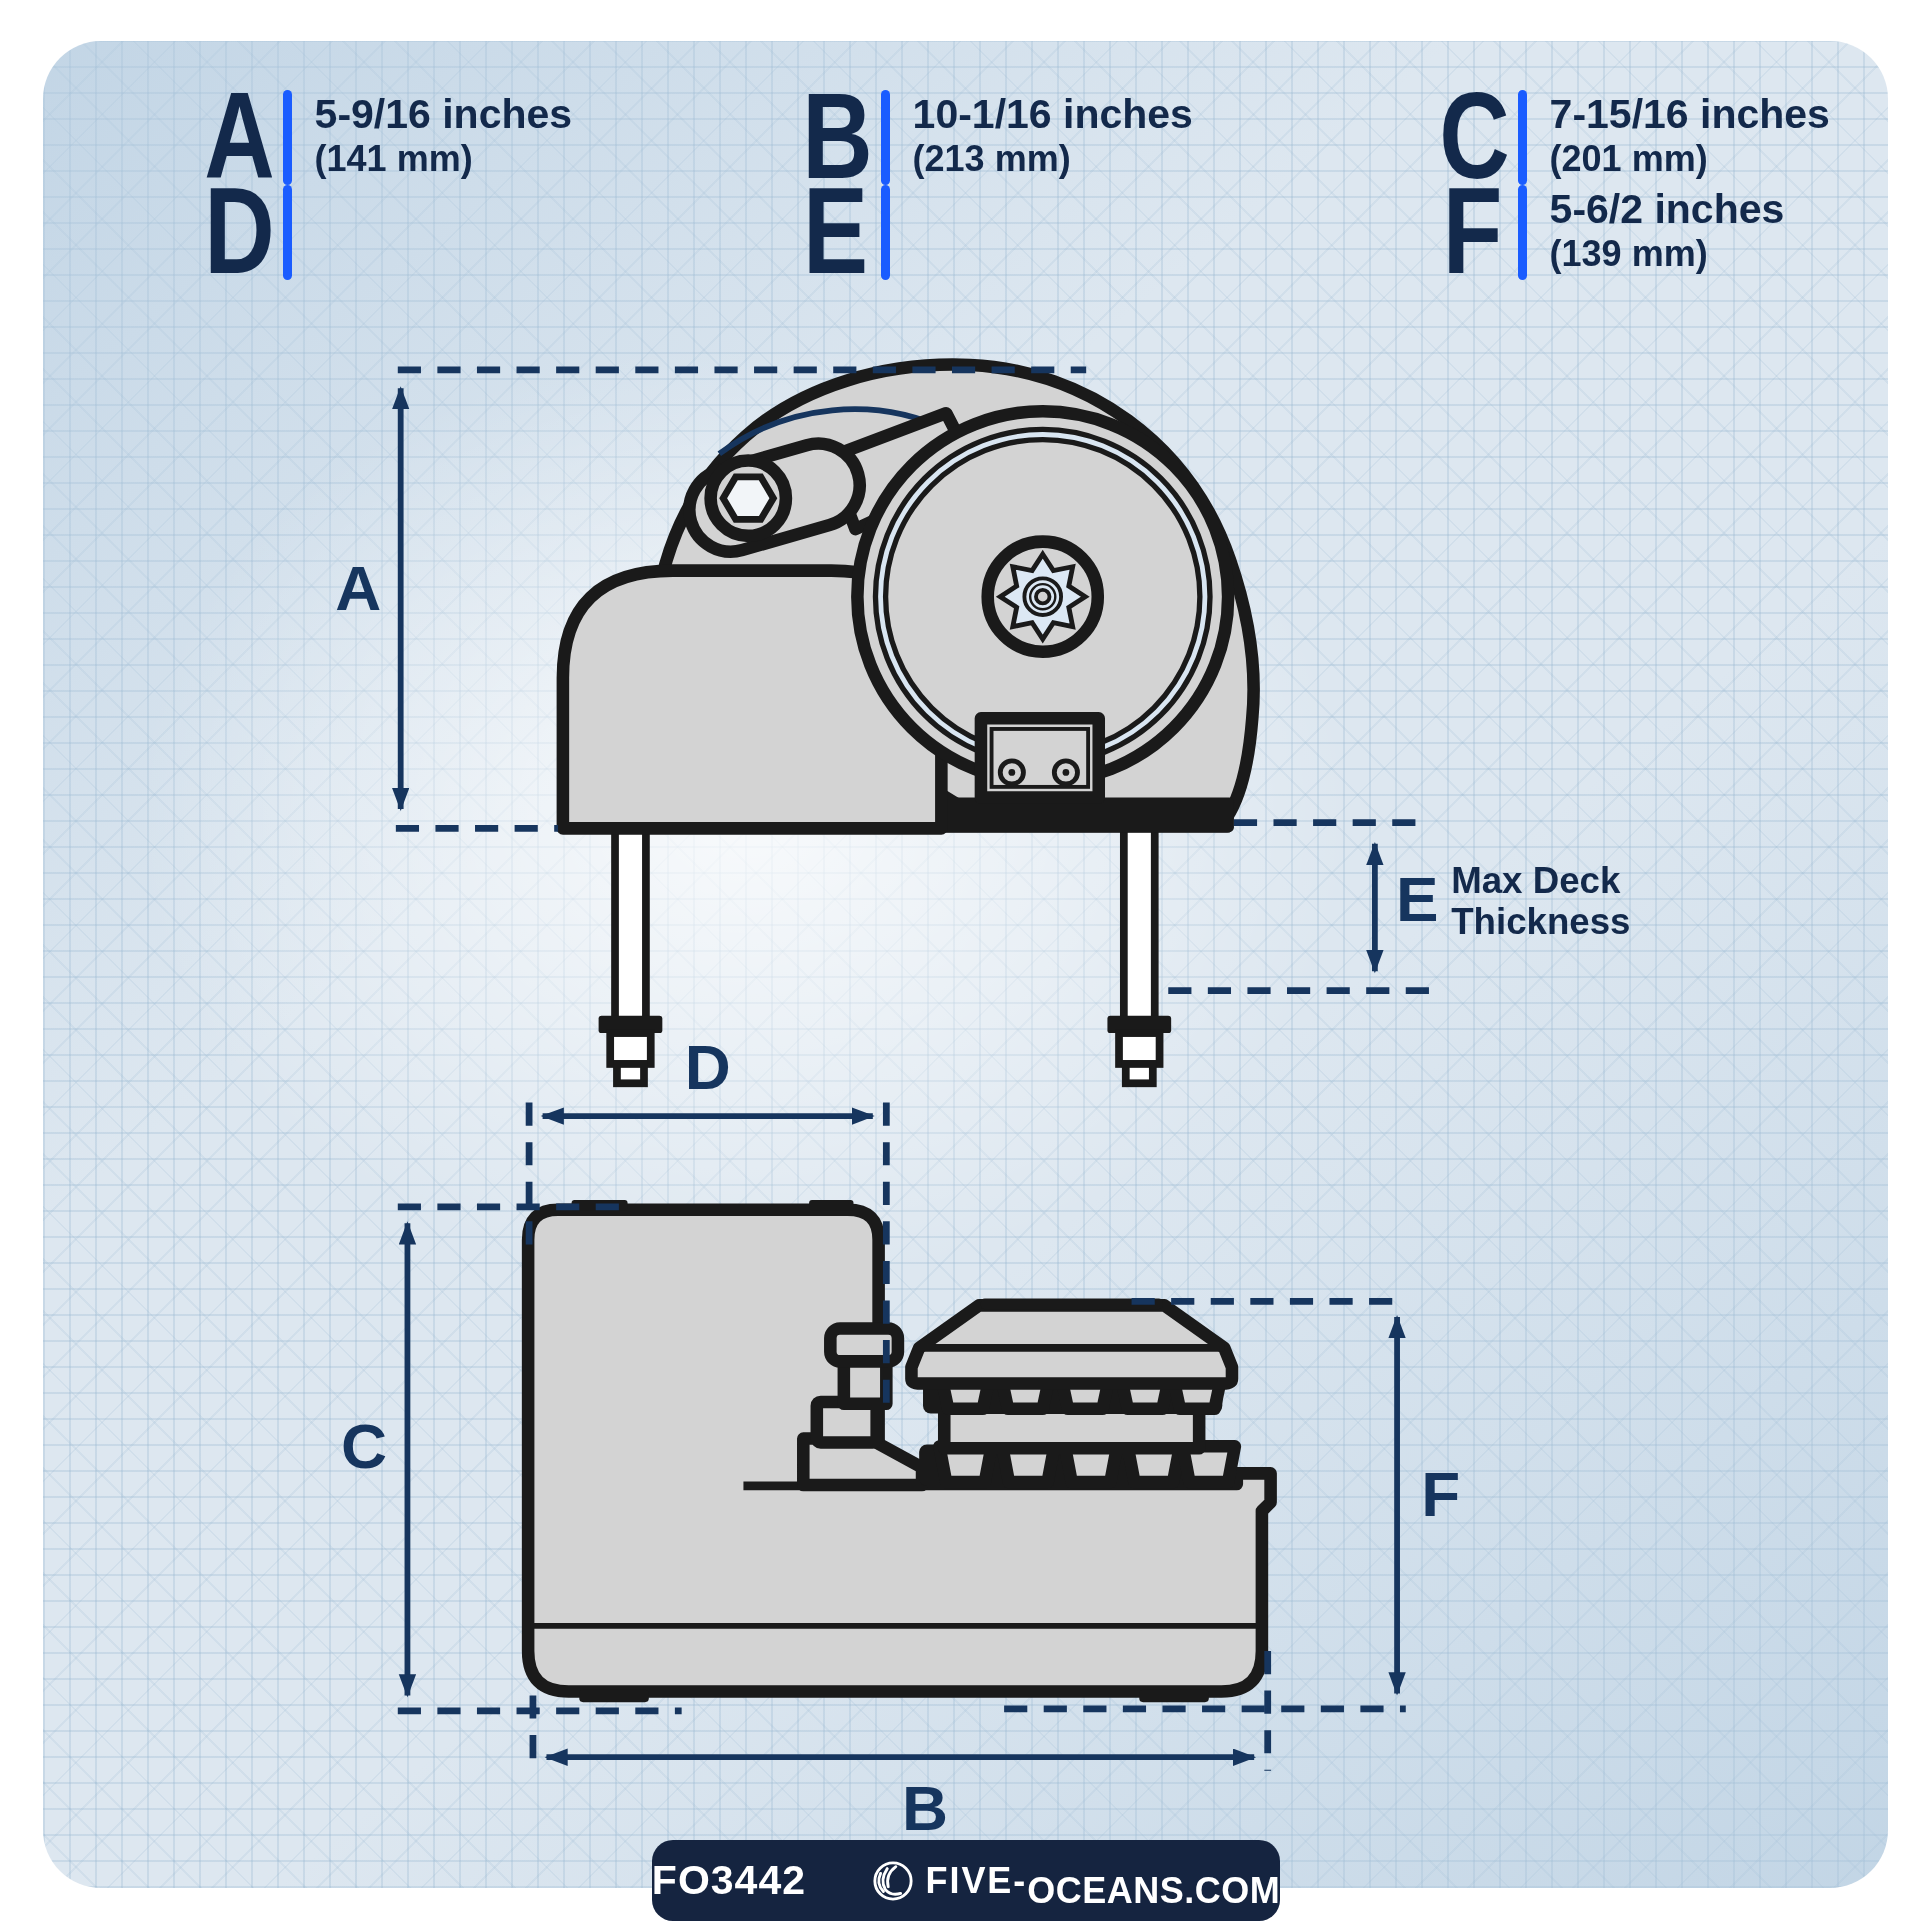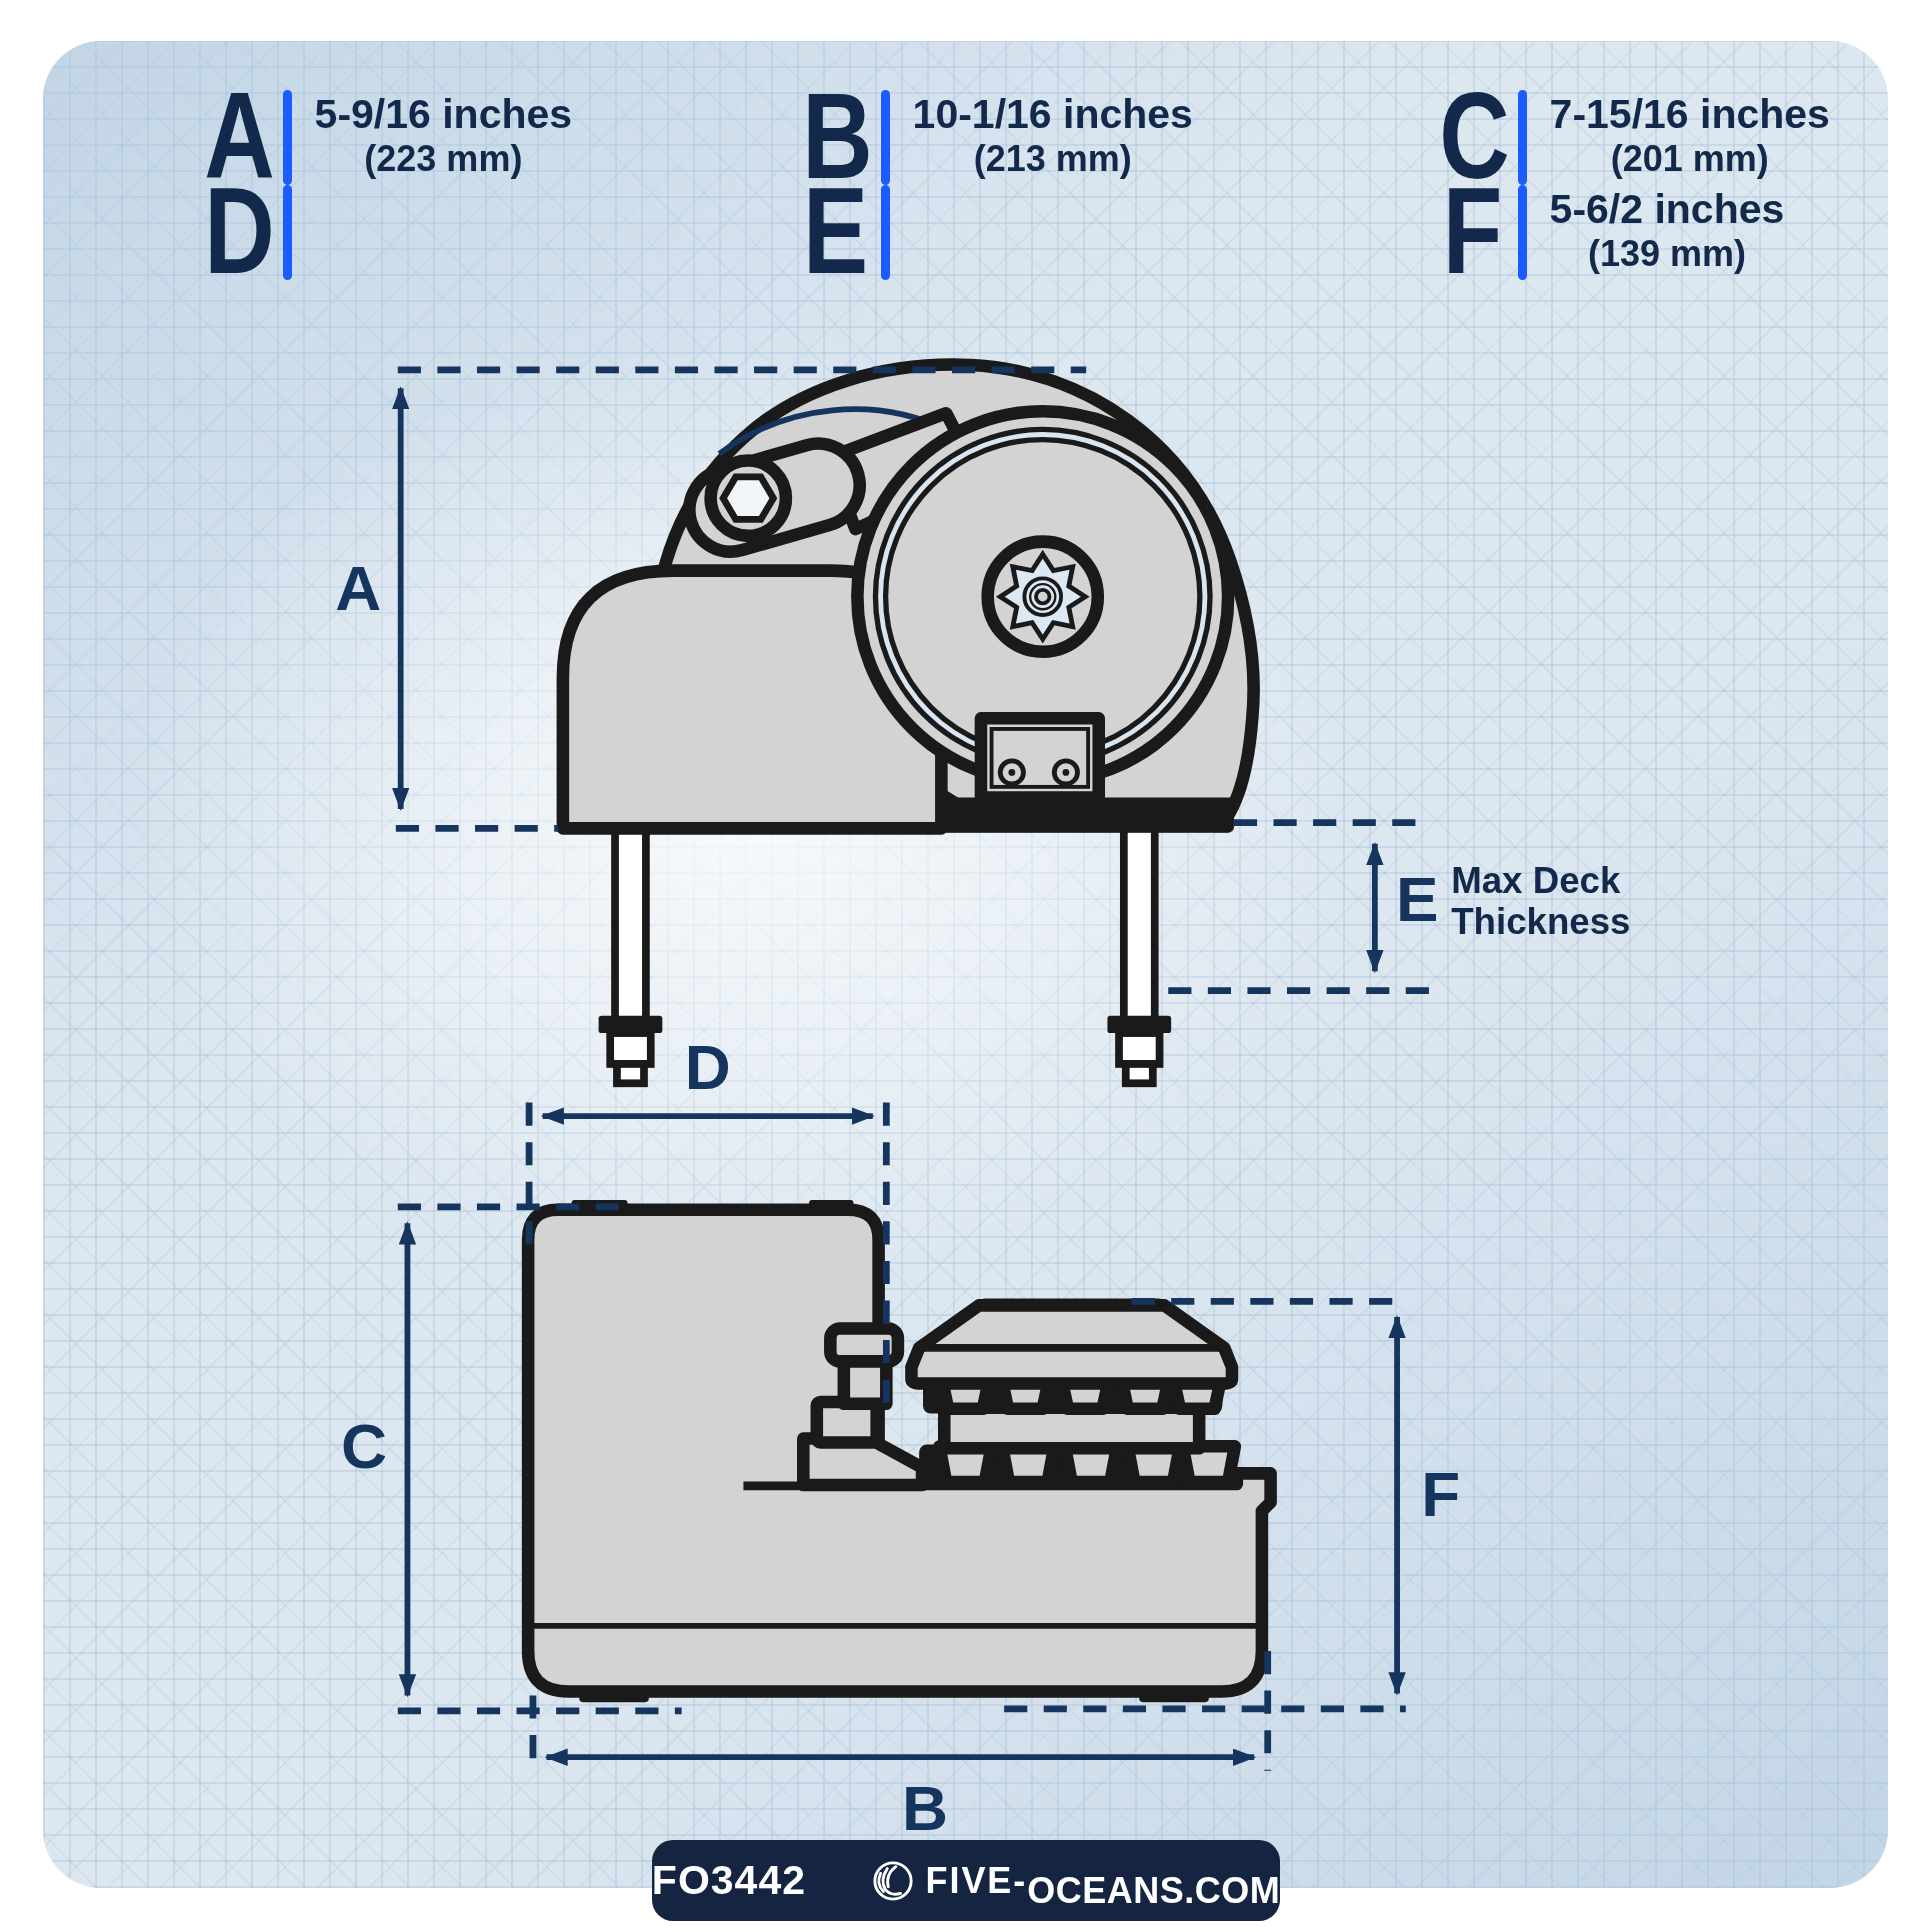--- a/index.html
+++ b/index.html
@@ -23,21 +23,21 @@
     overflow:hidden;
   }
   
   .legend-item{position:absolute;display:flex;align-items:center;height:104px;}
   .legend-letter{
     display:inline-block;width:83px;text-align:center;
     font-size:122px;font-weight:800;line-height:.8;color:#13294b;
     transform:scaleX(.8);transform-origin:center;
   }
   .legend-bar{width:8.7px;height:95px;border-radius:4.8px;background:#1a5cff;margin:0 23px 0 3.9px;flex:0 0 auto;}
-  .legend-text{display:flex;flex-direction:column;color:#13294b;text-align:center;}
+  .legend-text{display:flex;flex-direction:column;color:#13294b;}
   .legend-inches{font-size:41px;font-weight:800;line-height:1.05;}
   .legend-mm{font-size:36px;font-weight:800;line-height:1.25;}
   
   .li-0{left:153px;top:44px;}  .li-1{left:751px;top:44px;}  .li-2{left:1388px;top:44px;}
   .li-3{left:153px;top:139px;} .li-4{left:751px;top:139px;} .li-5{left:1388px;top:139px;}
 
   
   .drawing-svg{position:absolute;left:0;top:0;width:1931px;height:1931px;}
   .part{fill:#d3d3d3;stroke:#1a1a1a;stroke-width:13px;stroke-linejoin:round;}
   .ink{fill:#1a1a1a;stroke:none;}
@@ -64,21 +64,21 @@
 <body>
 
 <div class="panel">
 
   <div class="legend" style="position:absolute;inset:0;">
     <div class="legend-item li-0">
       <span class="legend-letter">A</span>
       <span class="legend-bar"></span>
       <span class="legend-text">
         <span class="legend-inches">5-9/16 inches</span>
-        <span class="legend-mm">(223 mm)</span>
+        <span class="legend-mm">(141 mm)</span>
       </span>
     </div>
     <div class="legend-item li-1">
       <span class="legend-letter">B</span>
       <span class="legend-bar"></span>
       <span class="legend-text">
         <span class="legend-inches">10-1/16 inches</span>
         <span class="legend-mm">(213 mm)</span>
       </span>
     </div>

